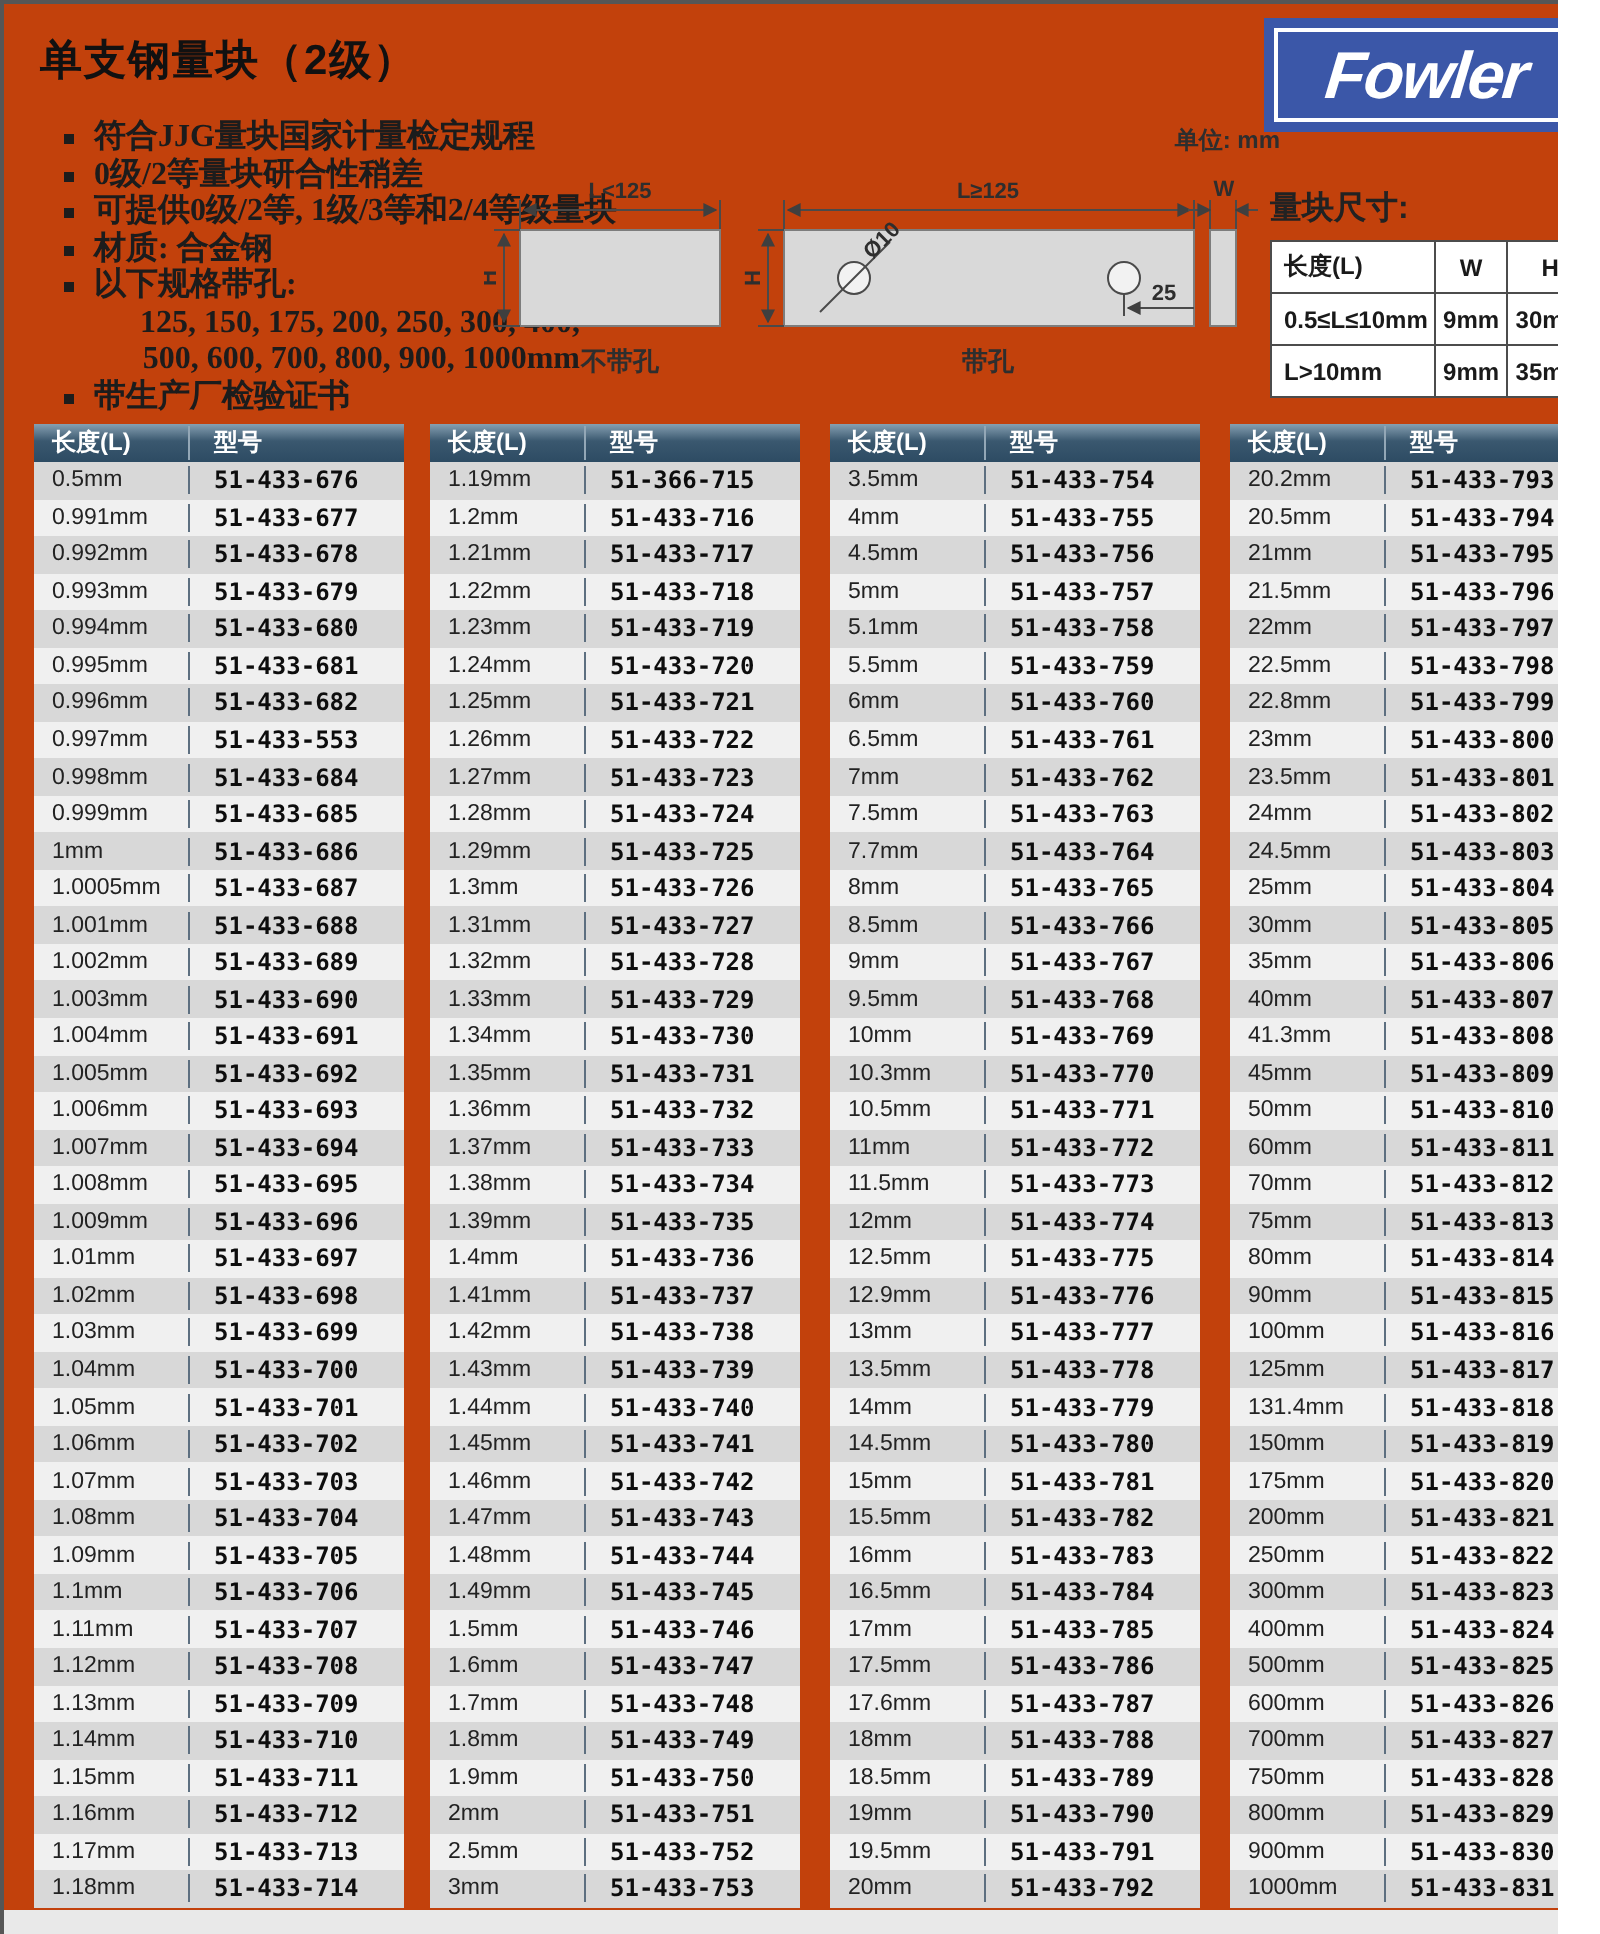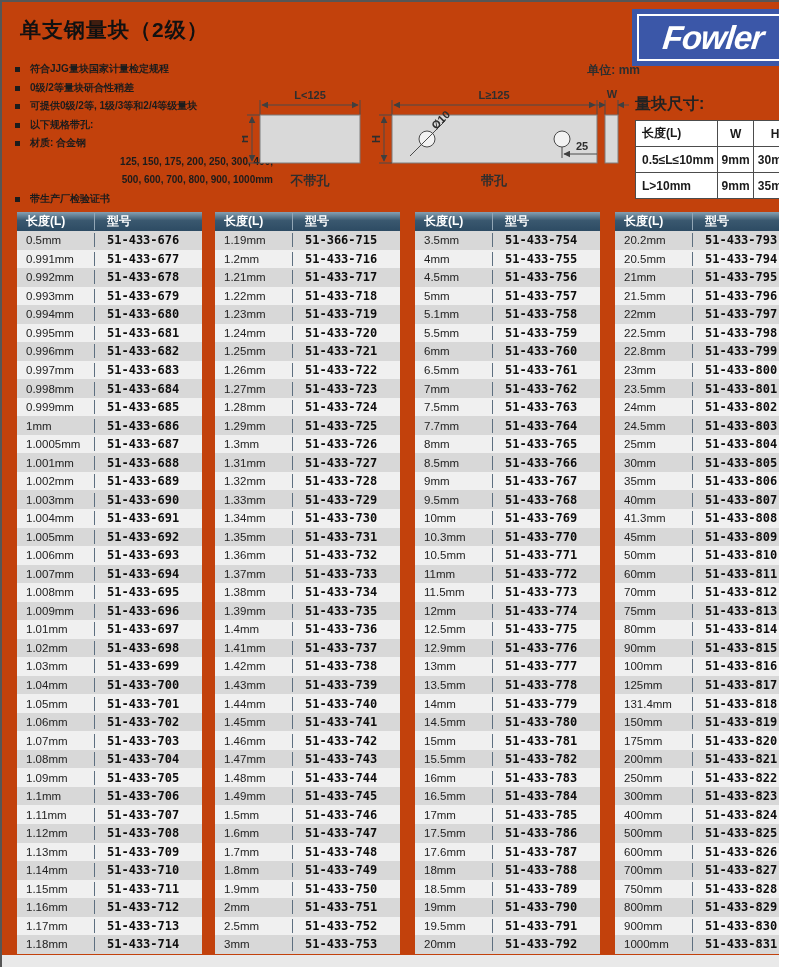--- a/index.html
+++ b/index.html
@@ -26,22 +26,22 @@
     display:flex; align-items:center; justify-content:center;
   }
   .logo-text {
     color:#ffffff; font-weight:bold; font-style:italic;
     font-size:33px; letter-spacing:-1px; transform:skewX(-6deg);
     line-height:1;
   }
 
   
   .features {
-    position:absolute; left:11px; top:58px; width:260px;
-    list-style:none; font-size:10px; font-weight:bold; color:#1c1c1c;
+    position:absolute; left:28px; top:58px; width:260px;
+    list-style:none; font-size:16px; font-weight:bold; color:#1c1c1c;font-family:Liberation Serif, serif;
   }
   .features li { position:relative; padding-left:17px; line-height:18.5px; white-space:nowrap; }
   .features li.bullet::before {
     content:""; position:absolute; left:2px; top:7px;
     width:5px; height:5px; background:#1c1c1c;
   }
   .features li.cont { padding-left:17px;text-align:right; }
 
   
   .diagram { position:absolute; left:240px; top:56px; width:400px; height:150px; }
@@ -93,22 +93,22 @@
   <div class="logo">
     <div class="logo-inner">
       <span class="logo-text">Fowler</span>
     </div>
   </div>
 
   <ul class="features">
     <li class="bullet">符合JJG量块国家计量检定规程</li>
     <li class="bullet">0级/2等量块研合性稍差</li>
     <li class="bullet">可提供0级/2等, 1级/3等和2/4等级量块</li>
+    <li class="bullet">材质: 合金钢</li>
     <li class="bullet">以下规格带孔:</li>
-    <li class="bullet">材质: 合金钢</li>
     <li class="cont">125, 150, 175, 200, 250, 300, 400,</li>
     <li class="cont">500, 600, 700, 800, 900, 1000mm</li>
     <li class="bullet">带生产厂检验证书</li>
   </ul>
 
   <svg class="diagram" viewBox="0 0 400 150">
     <defs>
       <marker id="arr" viewBox="0 0 10 10" refX="9" refY="5" markerWidth="7" markerHeight="7" orient="auto-start-reverse">
         <path d="M0,0 L10,5 L0,10 z" fill="#3f3f3f"></path>
       </marker>
@@ -206,21 +206,21 @@
         <div class="trow even">
           <div class="tcell c0">0.995mm</div>
           <div class="tcell c1">51-433-681</div>
         </div>
         <div class="trow odd">
           <div class="tcell c0">0.996mm</div>
           <div class="tcell c1">51-433-682</div>
         </div>
         <div class="trow even">
           <div class="tcell c0">0.997mm</div>
-          <div class="tcell c1">51-433-683</div>
+          <div class="tcell c1">51-433-553</div>
         </div>
         <div class="trow odd">
           <div class="tcell c0">0.998mm</div>
           <div class="tcell c1">51-433-684</div>
         </div>
         <div class="trow even">
           <div class="tcell c0">0.999mm</div>
           <div class="tcell c1">51-433-685</div>
         </div>
         <div class="trow odd">

